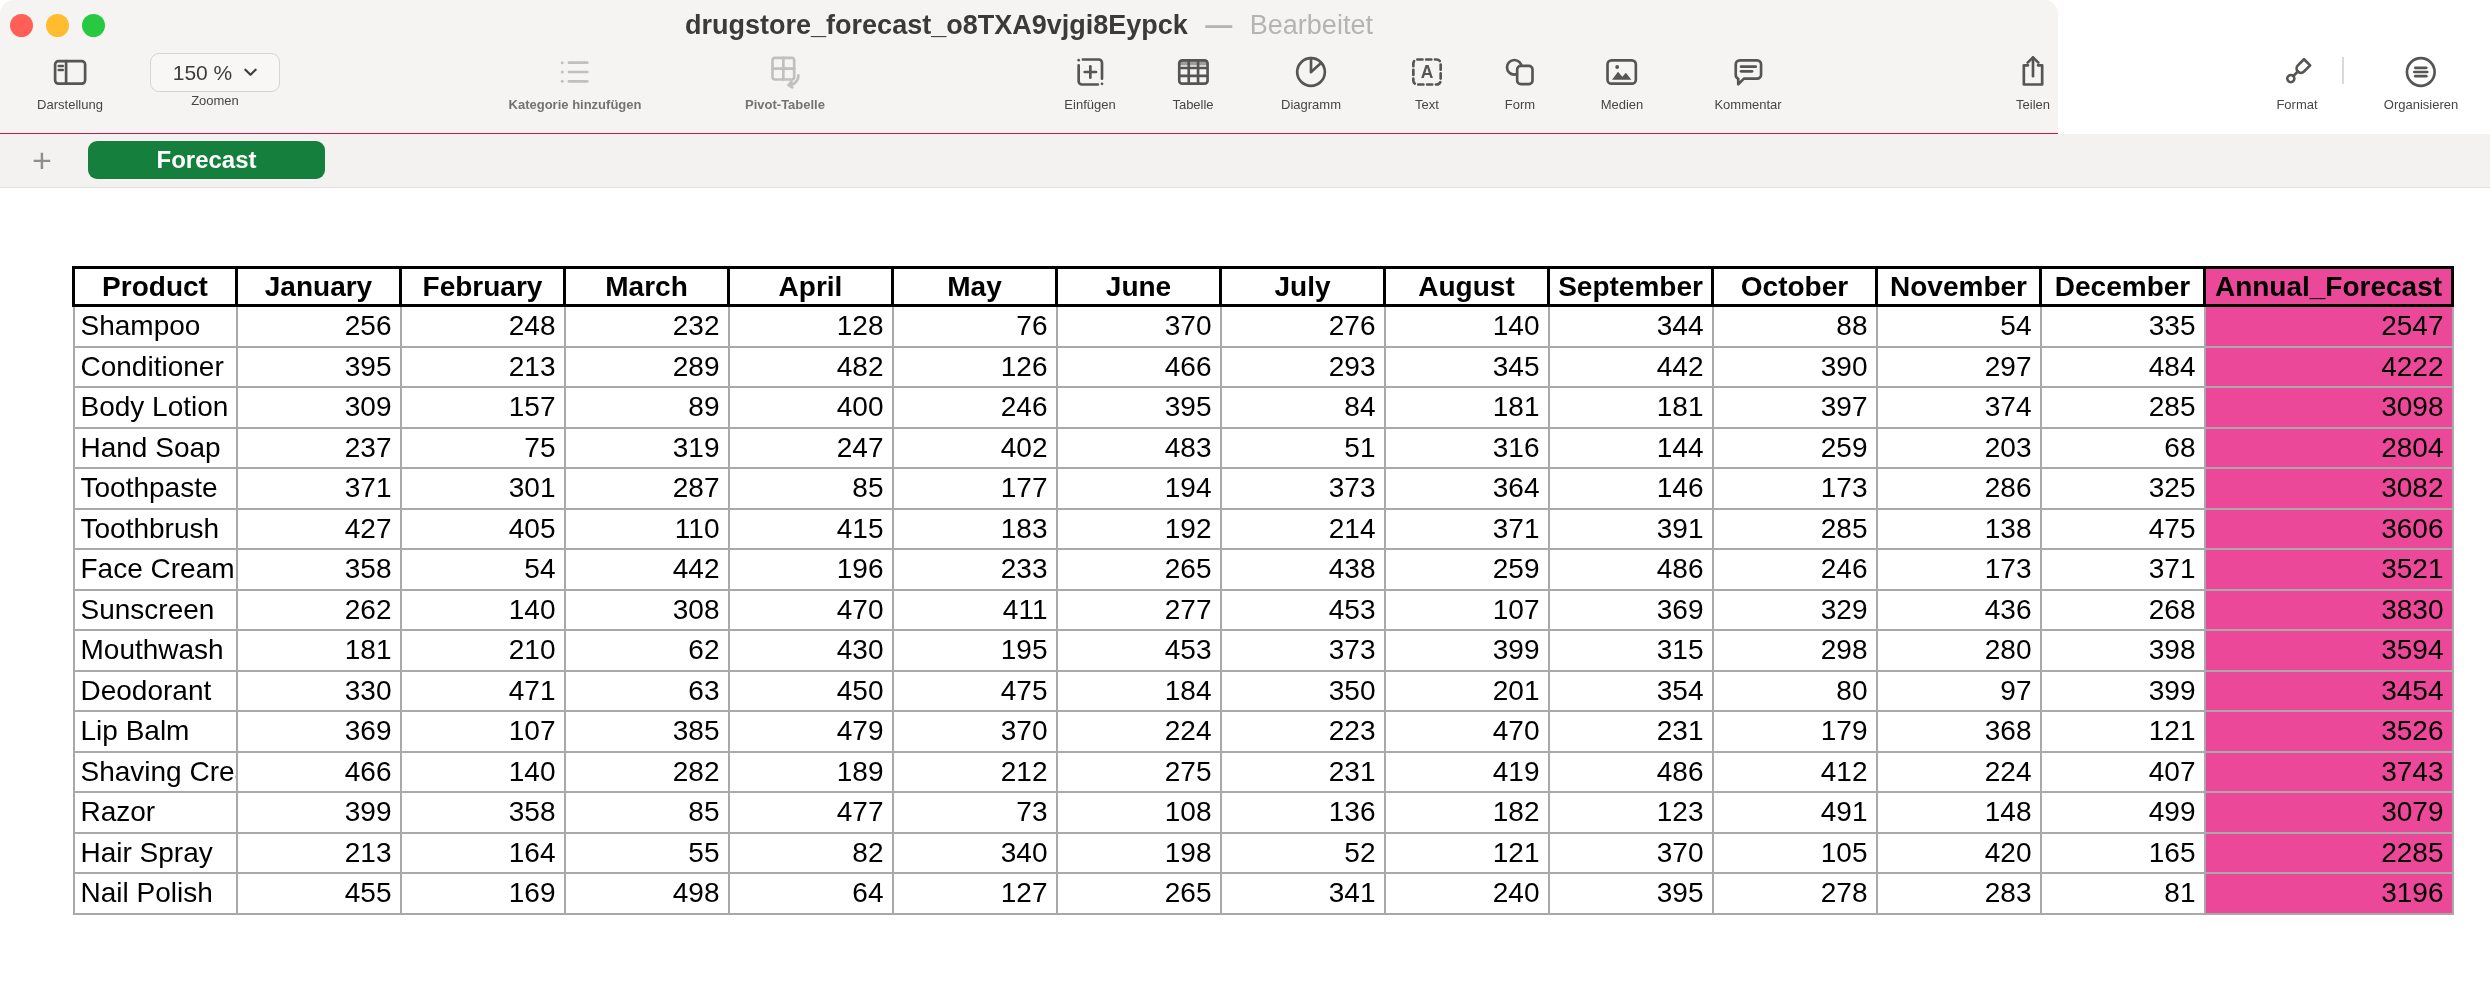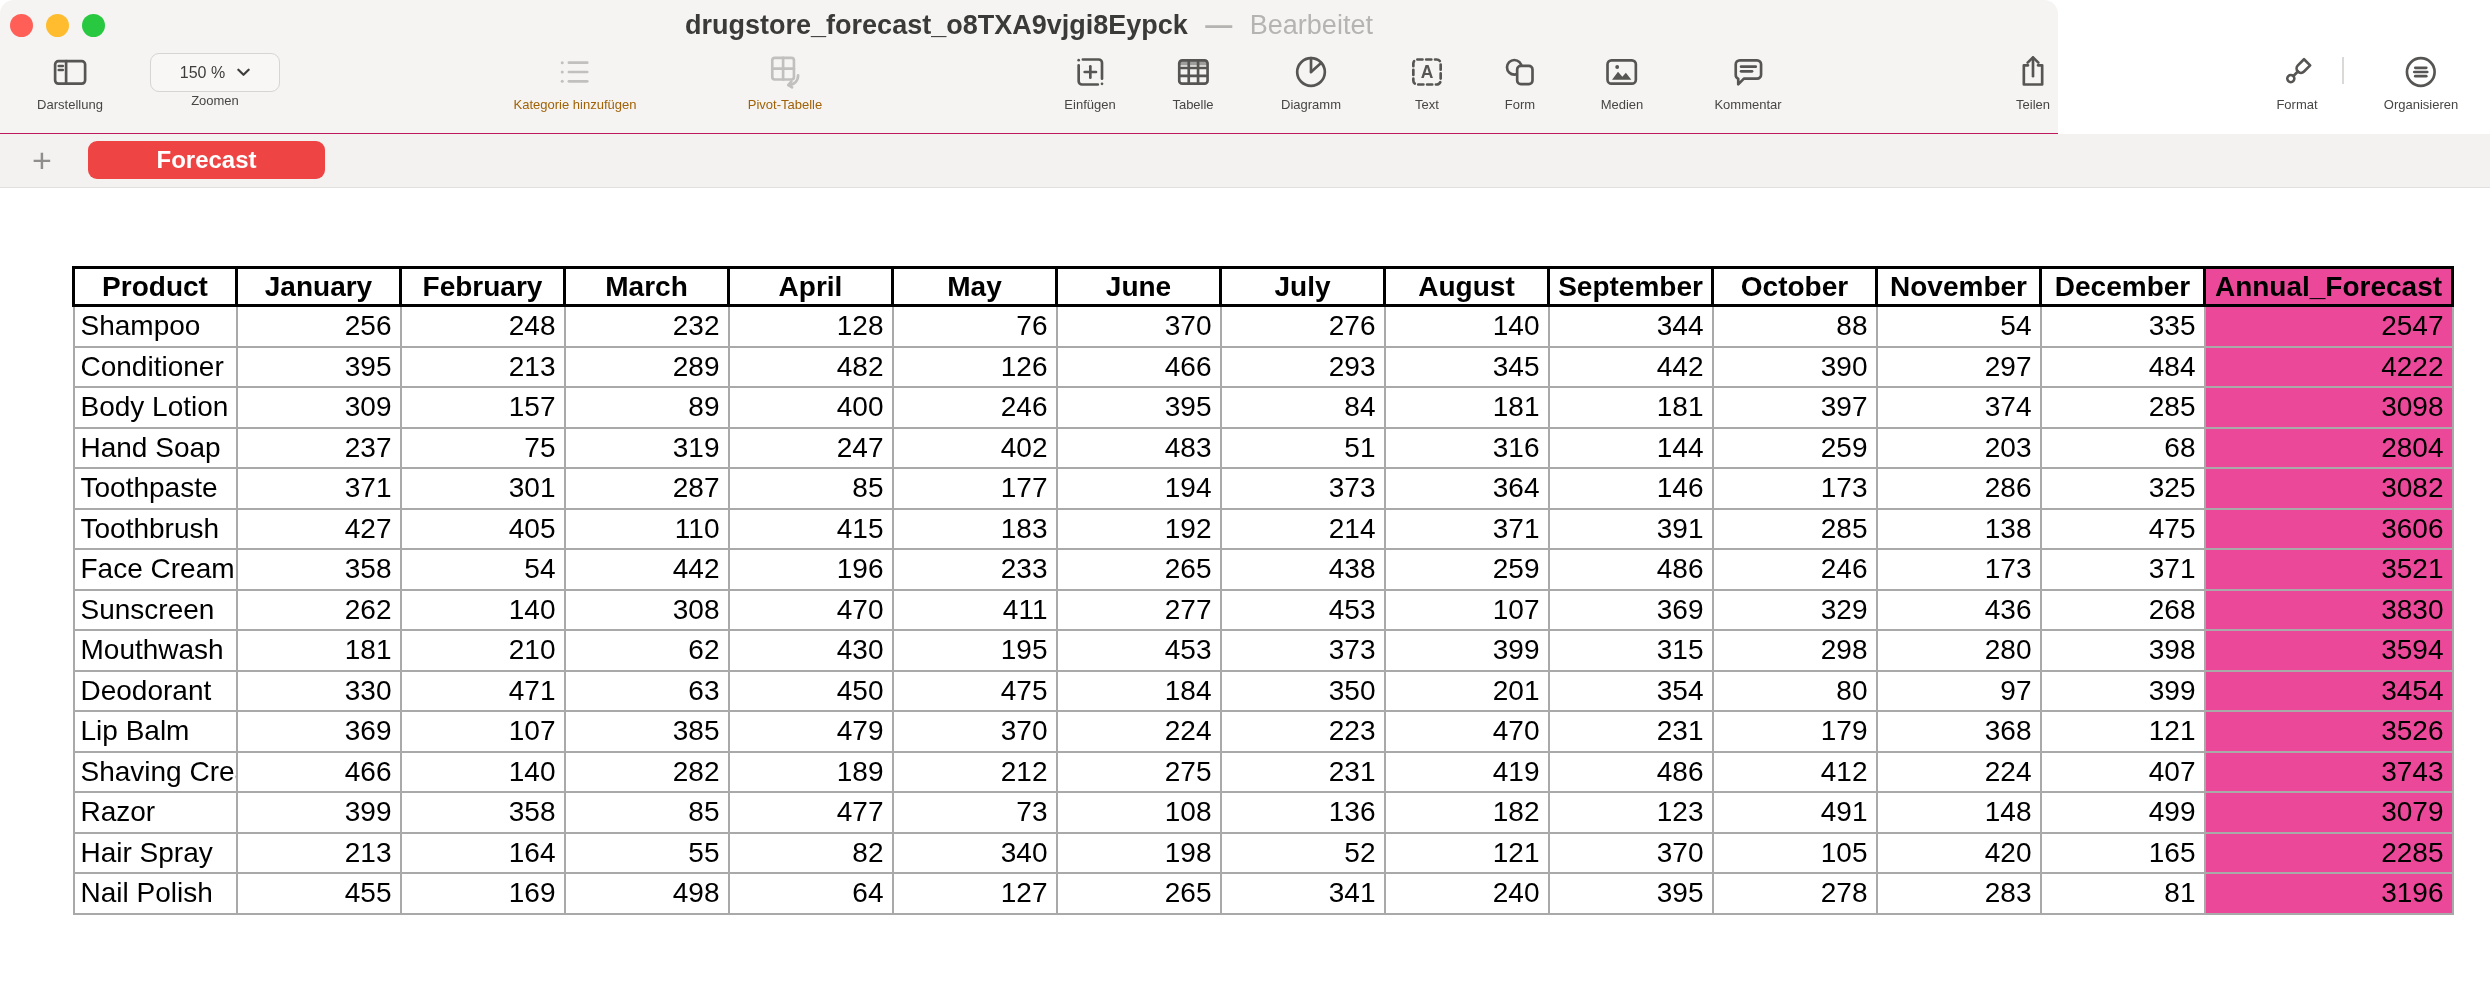--- a/index.html
+++ b/index.html
@@ -28,42 +28,42 @@
   .titlerow .sep,.titlerow .status{font-weight:400;color:#b5b4b2;}
   .titlerow .sep{margin:0 10px;font-weight:700;}
   .tb-item{
     position:absolute;top:48px;transform:translateX(-50%);
     display:flex;flex-direction:column;align-items:center;
     color:#565553;white-space:nowrap;
   }
   .tb-item .ic{height:48px;display:flex;align-items:center;justify-content:center;}
   .tb-item .lbl{font-size:13px;color:#474645;margin-top:1px;}
   .tb-item.disabled{color:#c1c0be;}
-  .tb-item.disabled .lbl{color:#a16207;}
+  .tb-item.disabled .lbl{color:#737373;font-weight:bold;}
   .zoom-btn{
     display:flex;align-items:center;justify-content:center;gap:12px;
     width:128px;height:37px;margin-top:5px;
     border:1.5px solid #d7d5d3;border-radius:9px;background:#f8f7f5;
-    font-size:16px;color:#3e3d3b;
+    font-size:21px;color:#3e3d3b;
   }
   .tb-divider{position:absolute;left:2342px;top:57px;width:2px;height:27px;background:#dbd9d7;}
   svg.icon{display:block;}
   
   .sheetbar{
     position:absolute;left:0;top:134px;width:2490px;height:53px;
     background:#f3f2f0;border-bottom:1px solid #e1e0de;
   }
   .add-sheet{
     position:absolute;left:22px;top:0;width:40px;height:53px;
     display:flex;align-items:center;justify-content:center;
     font-size:34px;font-weight:300;color:#8f8e8c;
   }
   .sheet-tab{
     position:absolute;left:88px;top:7px;width:237px;height:38px;
-    background:#ef4444;border-radius:9px;
+    background:#15803d;border-radius:9px;
     display:flex;align-items:center;justify-content:center;
     color:#ffffff;font-size:24px;font-weight:600;
   }
   
   .canvas{position:absolute;left:0;top:188px;width:1968px;height:804px;background:#ffffff;}
   table.sheet{
     position:absolute;left:72px;top:78px;
     border-collapse:collapse;table-layout:fixed;width:2309px;
     font-size:28px;color:#000;
   }

